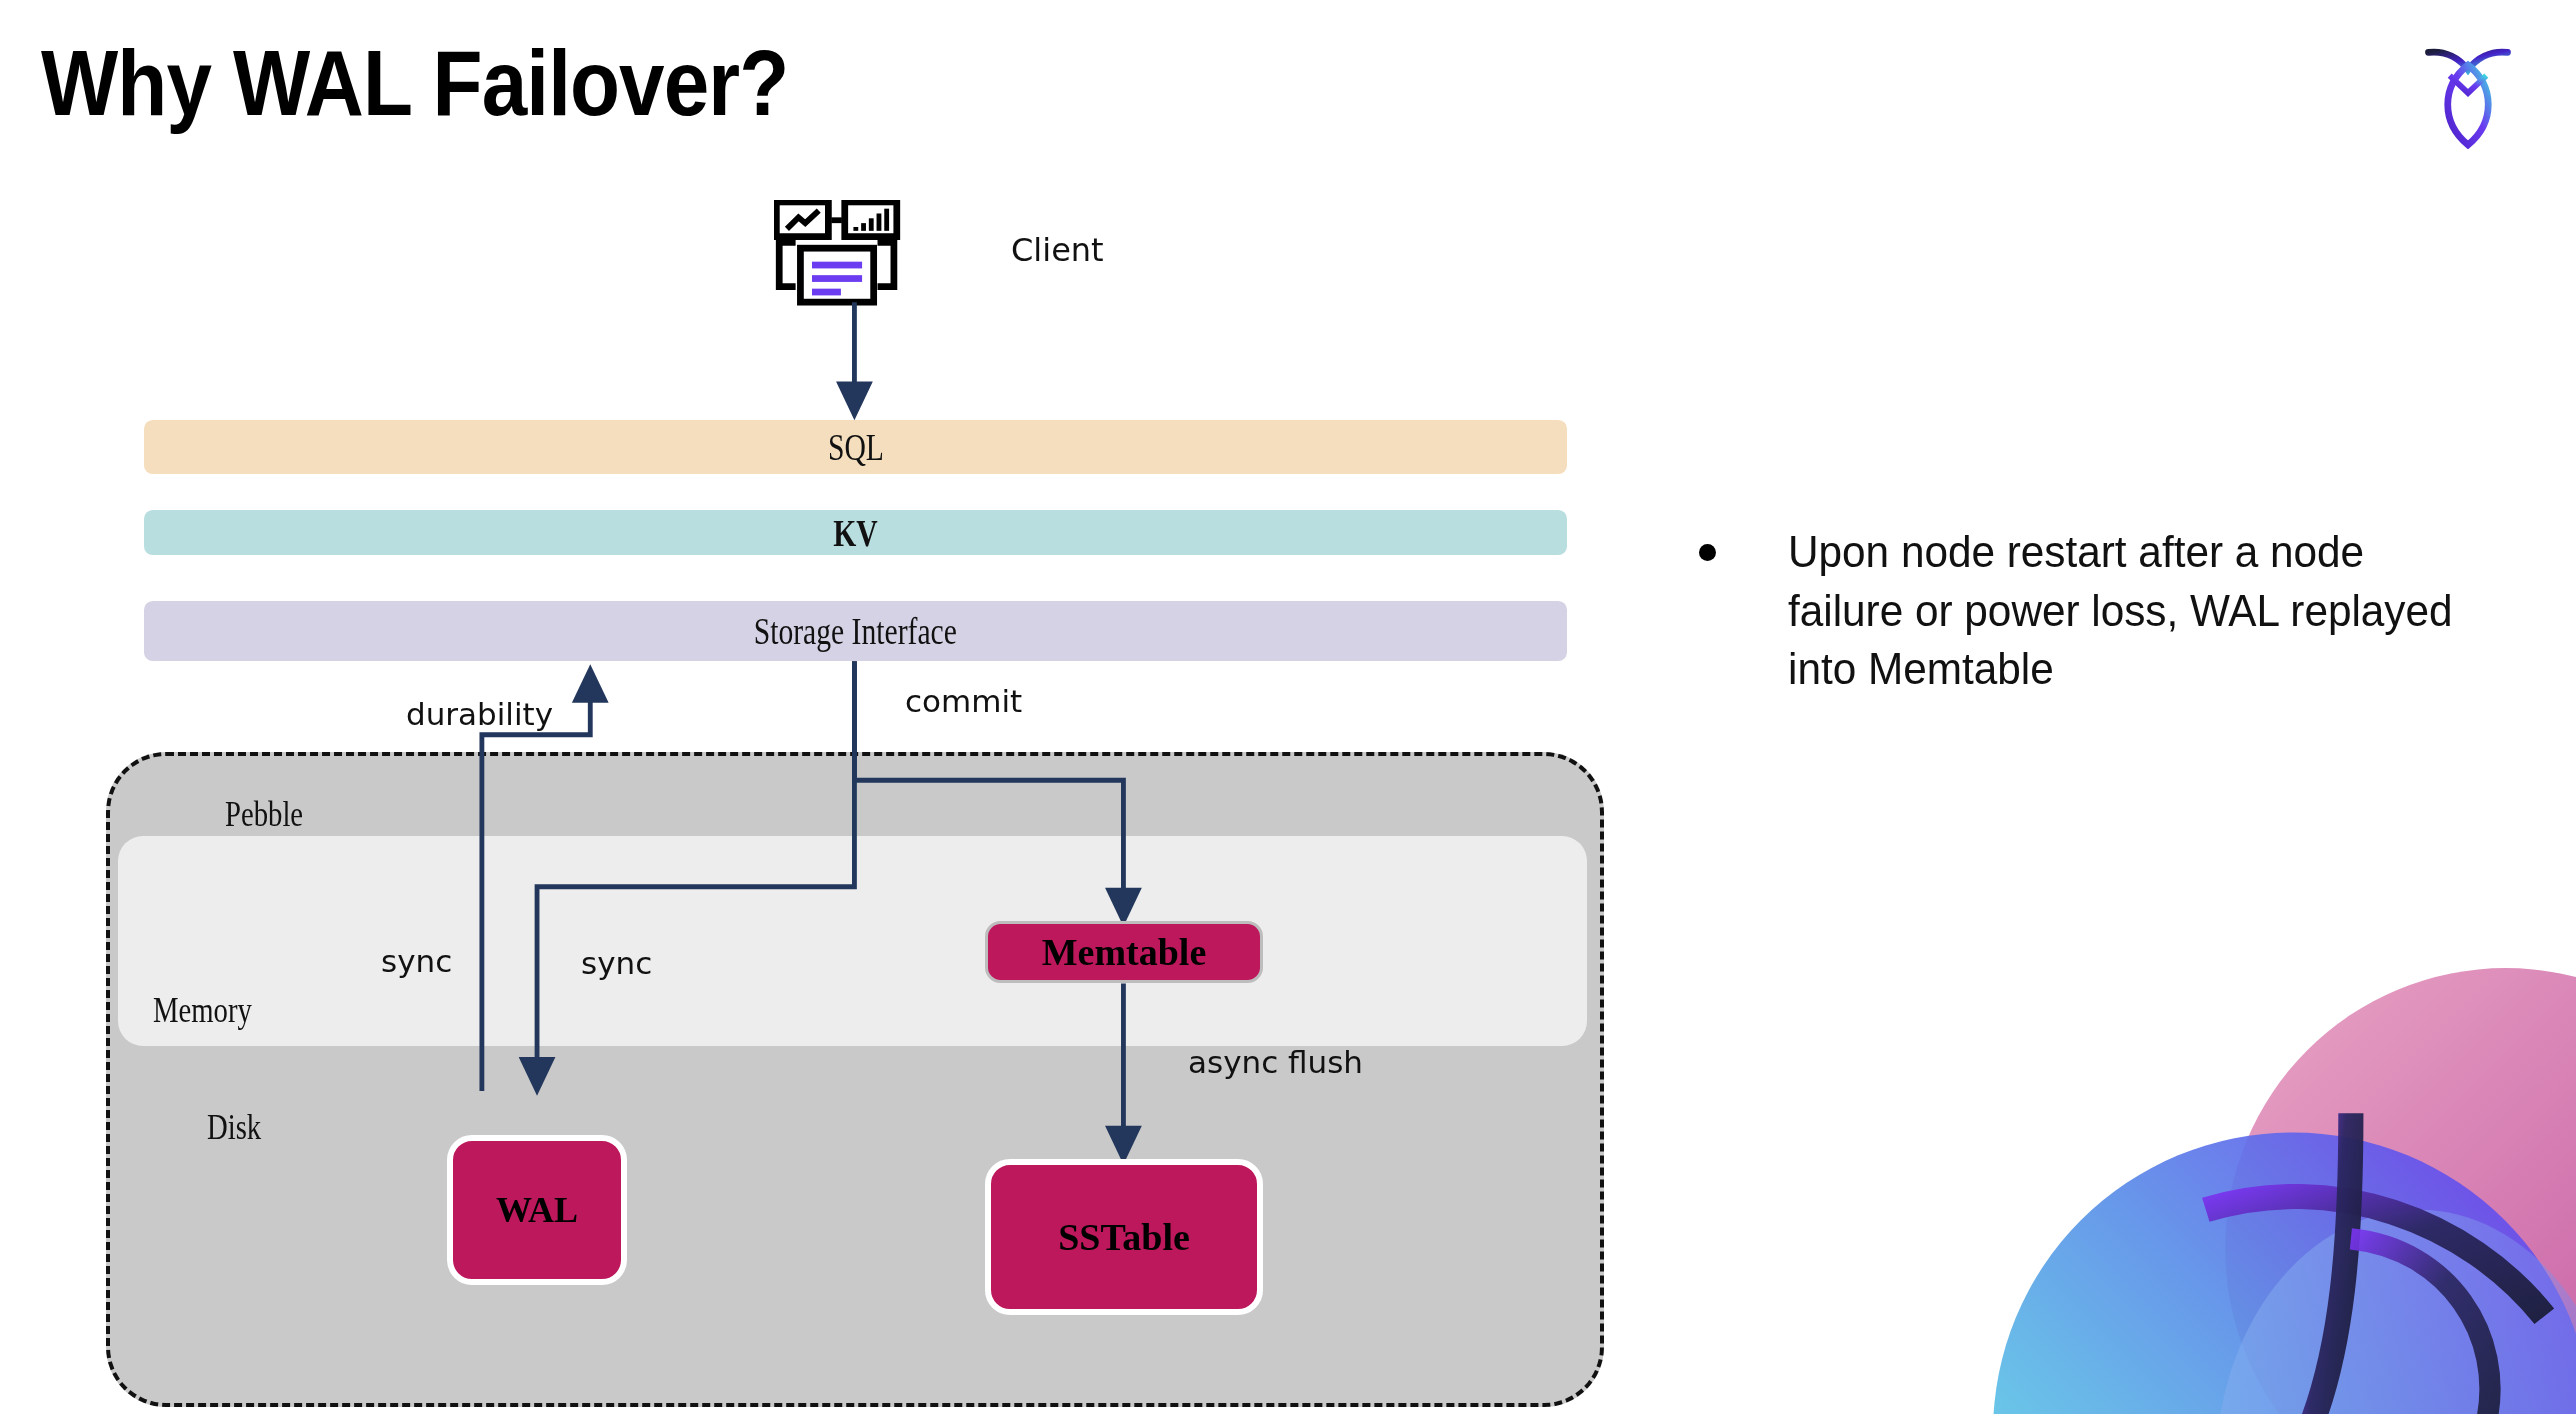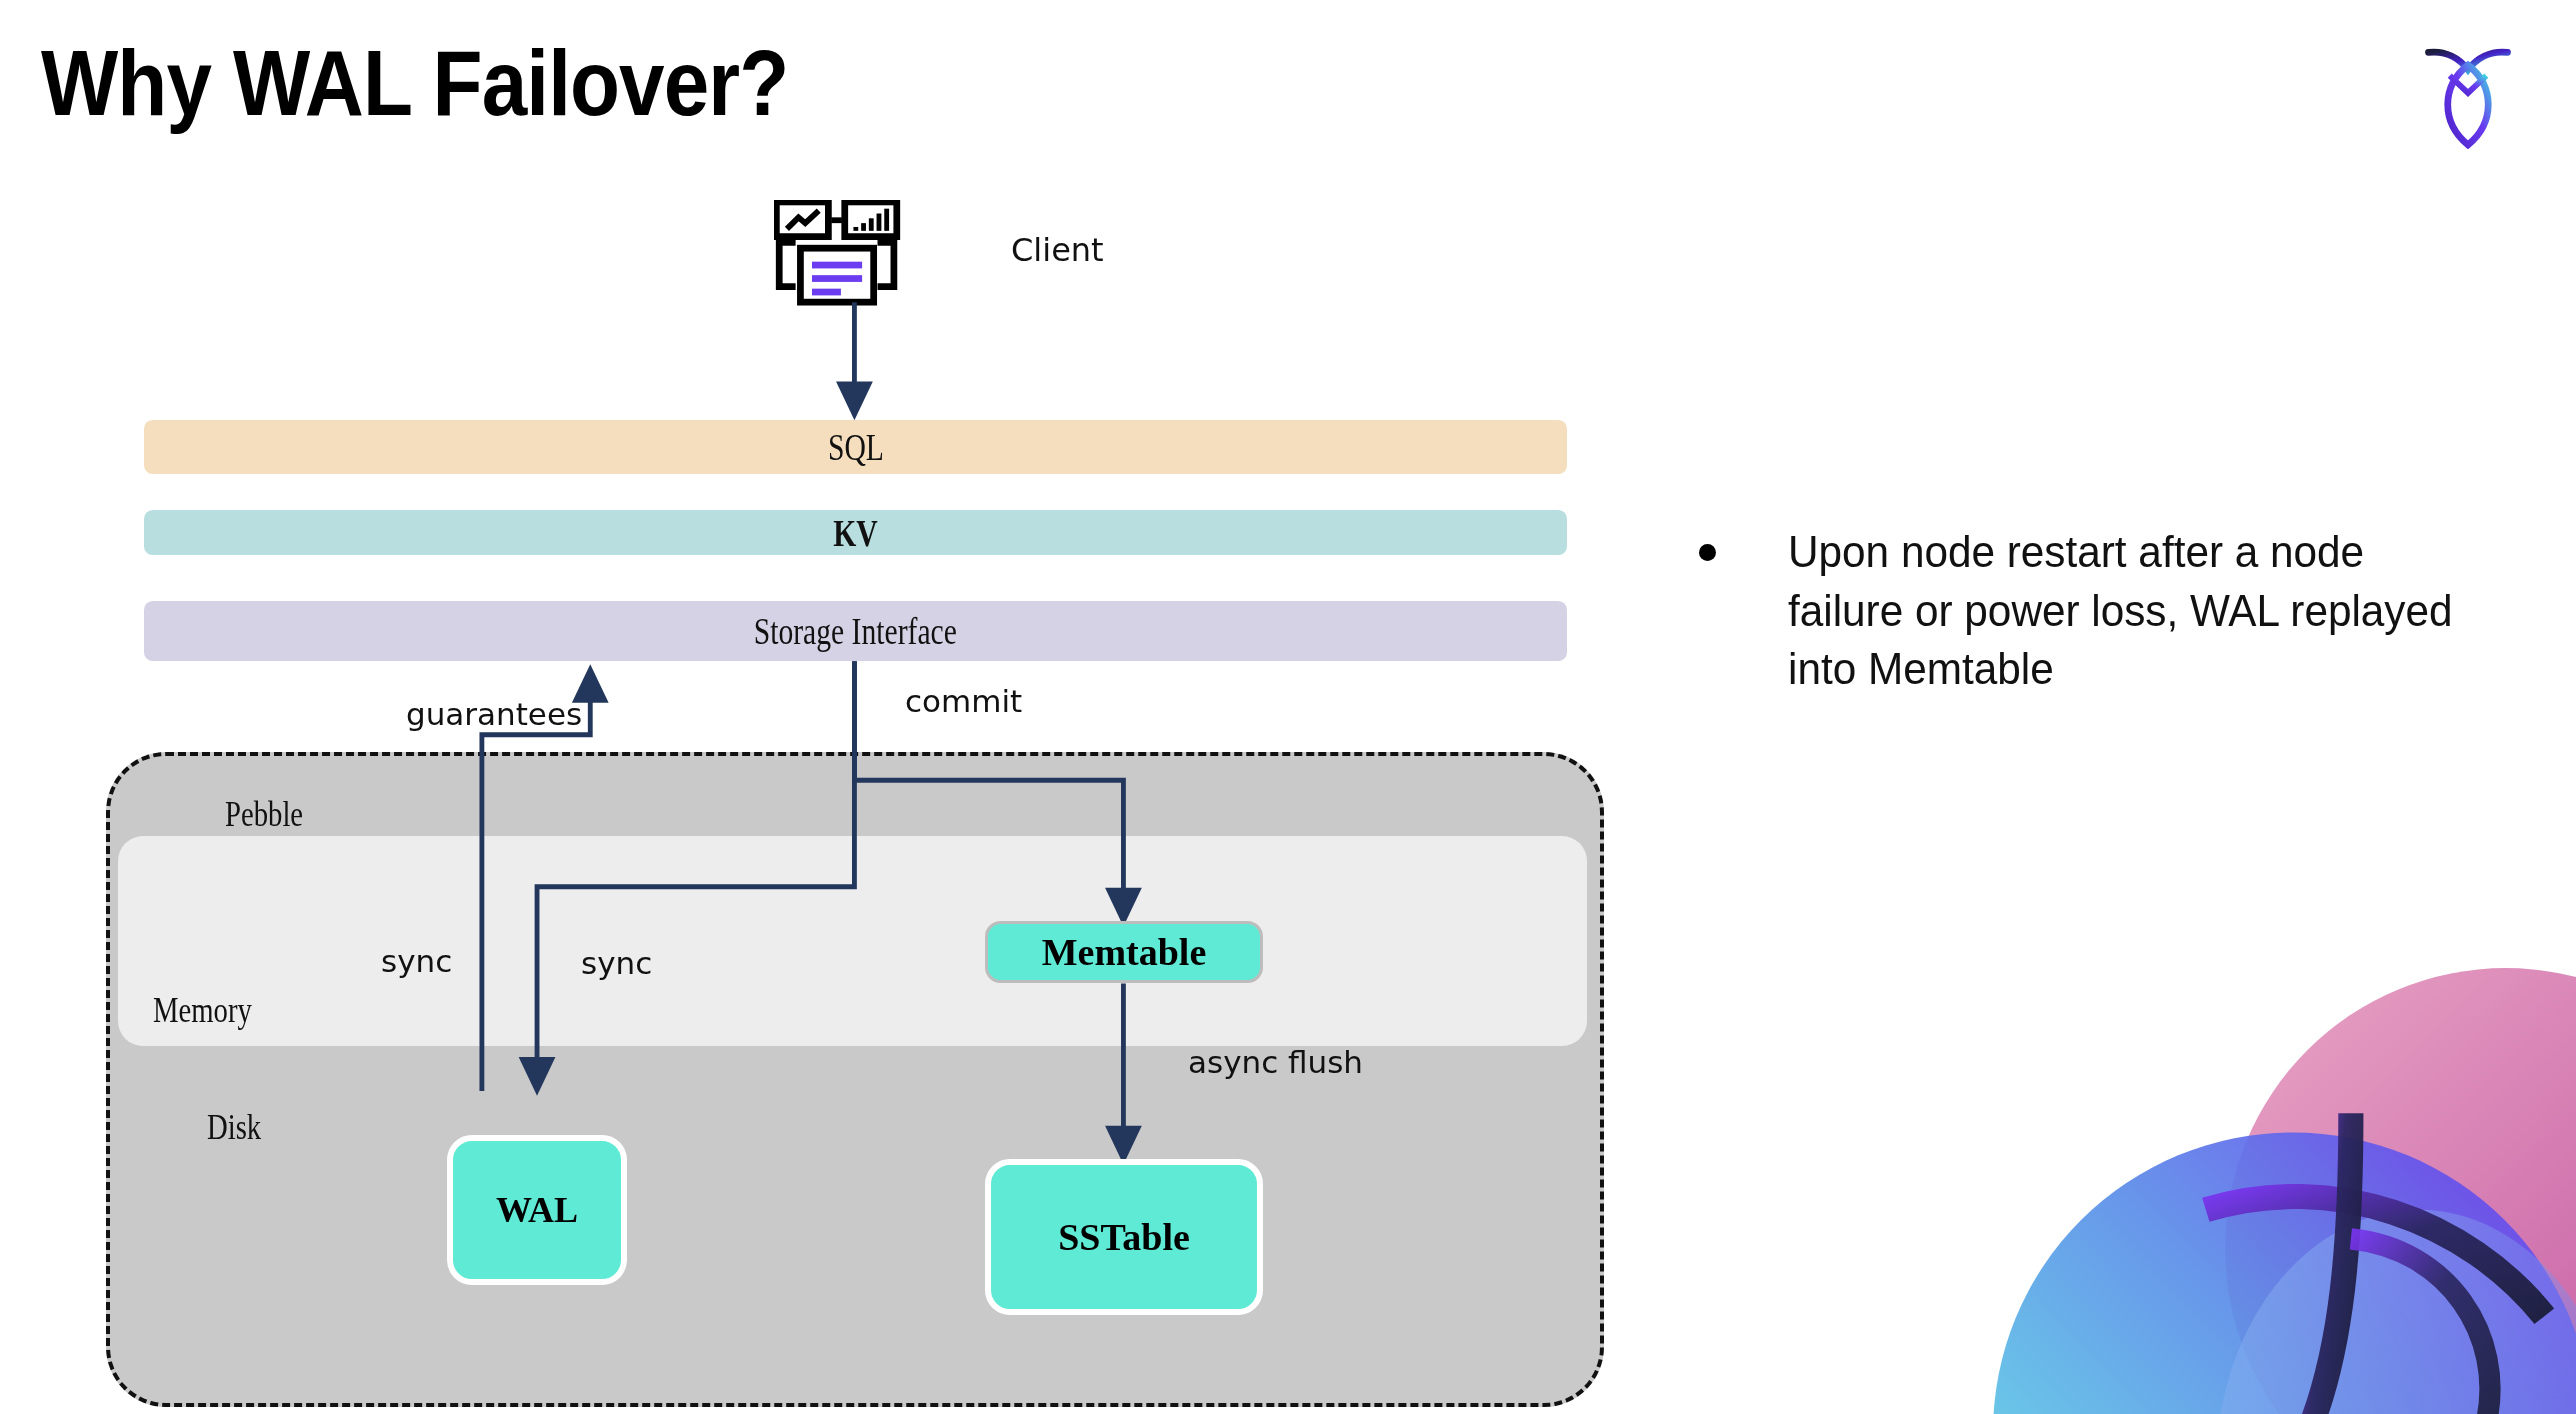--- a/index.html
+++ b/index.html
@@ -49,21 +49,21 @@
 
   .zone-label{position:absolute;font-family:"Liberation Serif",serif;
       font-size:35px;color:#111;transform:scaleX(.82);transform-origin:left center;
       white-space:nowrap;}
   #label-pebble{left:225px;top:789px;}
   #label-memory{left:153px;top:985px;}
   #label-disk{left:207px;top:1102px;}
 
   
   .node-box{position:absolute;display:flex;align-items:center;justify-content:center;
-     background:#5eead4;box-sizing:border-box;}
+     background:#be185d;box-sizing:border-box;}
   .node-box span{font-family:"Liberation Serif",serif;font-weight:700;
      color:#000;white-space:nowrap;}
   #node-memtable{left:985px;top:915px;width:278px;height:62px;border-radius:15.5px;
      border:3.9px solid #bdbdbd;}
   #node-memtable span{font-size:38px;}
   #node-wal{left:447px;top:1085px;width:180px;height:150px;border-radius:25px;
      border:6.8px solid #fff;margin-top:44px;}
   #node-wal span{font-size:36px;}
   #node-sstable{left:985px;top:1153px;width:278px;height:156px;border-radius:25px;
      border:6.8px solid #fff;}
@@ -224,21 +224,21 @@
   <div class="node-box" id="node-memtable">
     <span>Memtable</span>
   </div>
   <div class="node-box" id="node-wal">
     <span>WAL</span>
   </div>
   <div class="node-box" id="node-sstable">
     <span>SSTable</span>
   </div>
 
-  <div class="edge-label" id="lbl-committed">guarantees</div>
+  <div class="edge-label" id="lbl-committed">durability</div>
   <div class="edge-label" id="lbl-commit">commit</div>
   <div class="edge-label" id="lbl-sync-1">sync</div>
   <div class="edge-label" id="lbl-sync-2">sync</div>
   <div class="edge-label" id="lbl-async-flush">async flush</div>
 </div>
 
 <div id="bullets">
   <div class="bullet-row">
     <div class="bullet-dot"></div>
     <div class="bullet-text">Upon node restart after a node failure or power loss, WAL replayed into Memtable</div>

